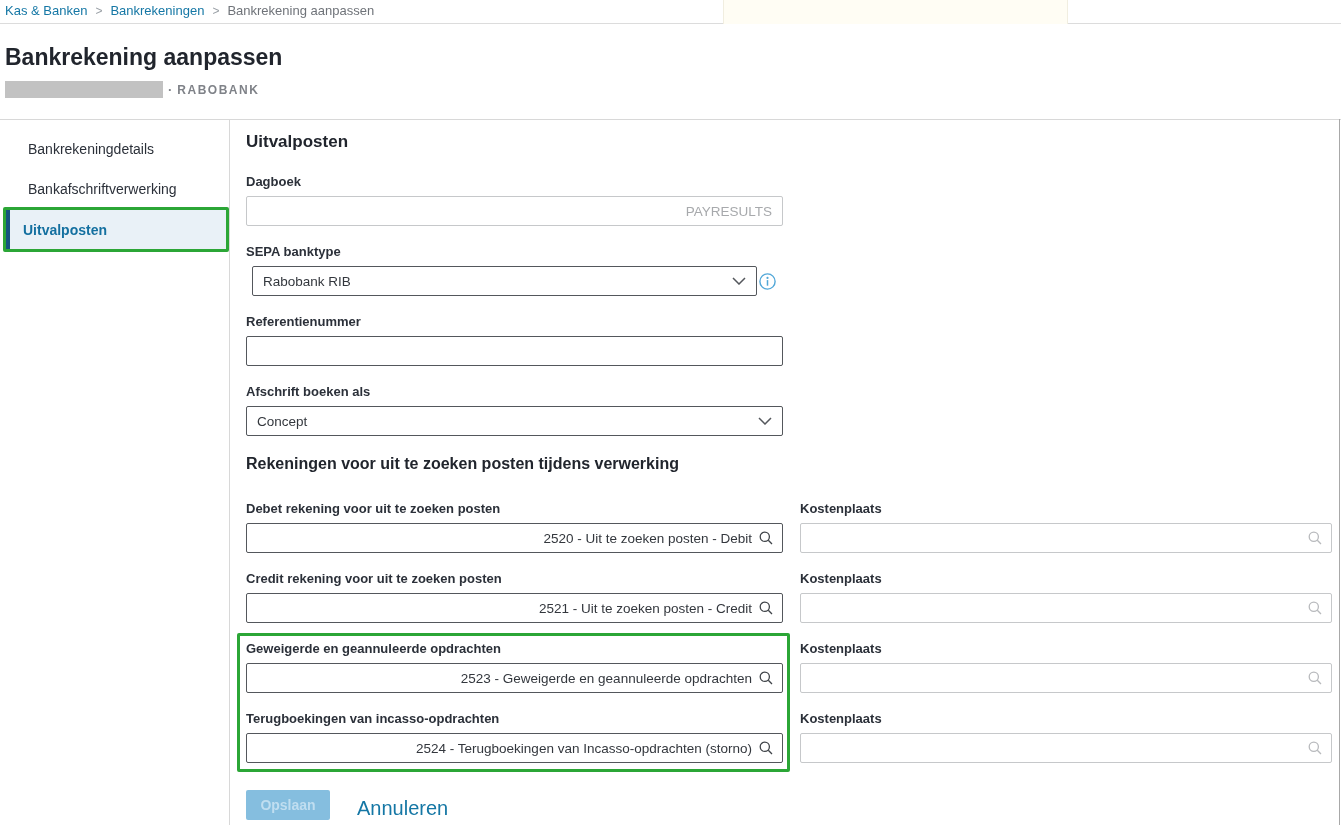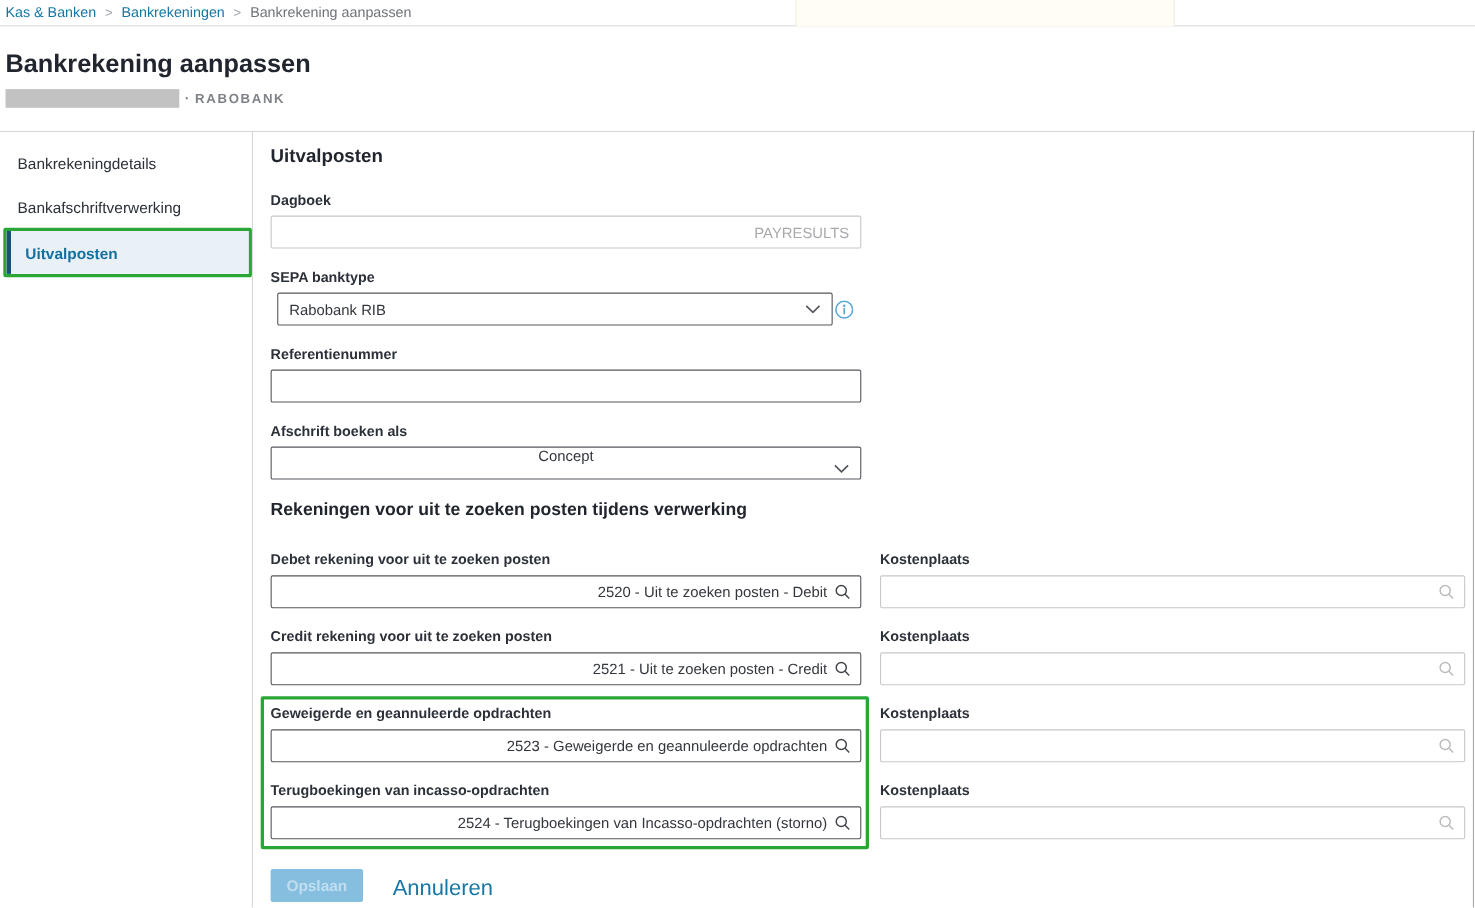--- a/index.html
+++ b/index.html
@@ -23,21 +23,21 @@
   .redacted-bar { width:158px; height:17px; background:#c2c2c2; }
   .subtitle-text { font-size:12px; font-weight:bold; letter-spacing:1.5px; color:#7f8288; }
   .subtitle-dot { font-size:13px; font-weight:bold; color:#7f8288; }
   .header-divider { left:0; top:119px; width:1341px; height:1px; background:#d8d8d8; }
   .right-edge { left:1339px; top:119px; width:1px; height:706px; background:#a8a8a8; }
 
   
   .sidebar { left:0; top:120px; width:230px; height:705px; background:#fff;
     border-right:1px solid #d8d8d8; }
   .side-item { position:absolute; left:0; width:230px; height:28px;
-    display:flex; align-items:center; padding-left:16px;
+    display:flex; align-items:center; padding-left:28px;
     font-size:14px; color:#2b3039; cursor:pointer; }
   .side-item.i1 { top:15px; }
   .side-item.i2 { top:55px; }
   .active-annotation { position:absolute; left:3px; top:87px; width:226px; height:45px;
     border:3px solid #2ba636; border-radius:2px; }
   .side-item.active { position:absolute; left:0; top:0; width:220px; height:39px;
     background:#e9f1f7; border-left:4px solid #15537e; padding-left:13px;
     font-weight:bold; color:#1470a0; }
 
   
@@ -128,21 +128,21 @@
     <rect x="7.75" y="7.1" width="1.5" height="5.6" fill="#51a7d8"></rect>
   </svg>
 </div>
 
 <div class="abs lbl" style="left:246px; top:314px;">Referentienummer</div>
 <div class="wrap" style="left:246px; top:336px; width:537px;">
   <input class="field-input plain" value="" style="">
 </div>
 
 <div class="abs lbl" style="left:246px; top:384px;">Afschrift boeken als</div>
-<div class="selectbox" style="left:246px; top:406px; width:537px;flex-direction:column;">
+<div class="selectbox" style="left:246px; top:406px; width:537px;">
   <span>Concept</span>
   <span class="chev">
     <svg width="14" height="8" viewBox="0 0 14 8">
         <polyline points="1,1 7,7 13,1" fill="none" stroke="currentColor" stroke-width="1.5"></polyline>
       </svg>
   </span>
 </div>
 
 <h3 class="abs h3">Rekeningen voor uit te zoeken posten tijdens verwerking</h3>
 

